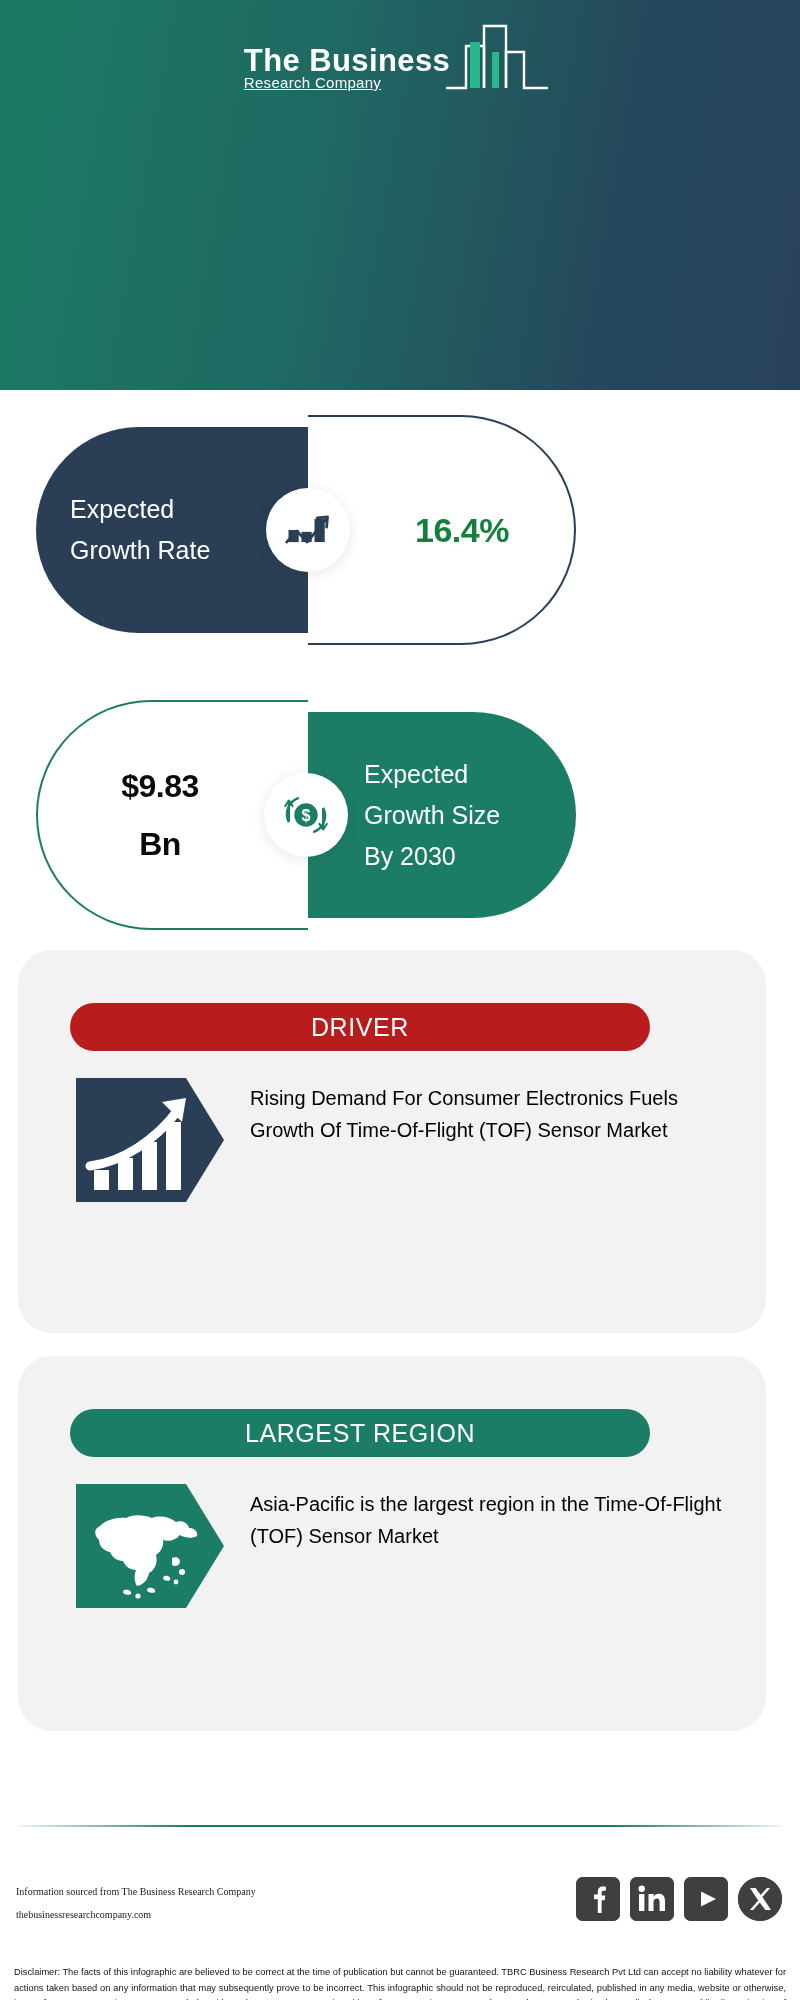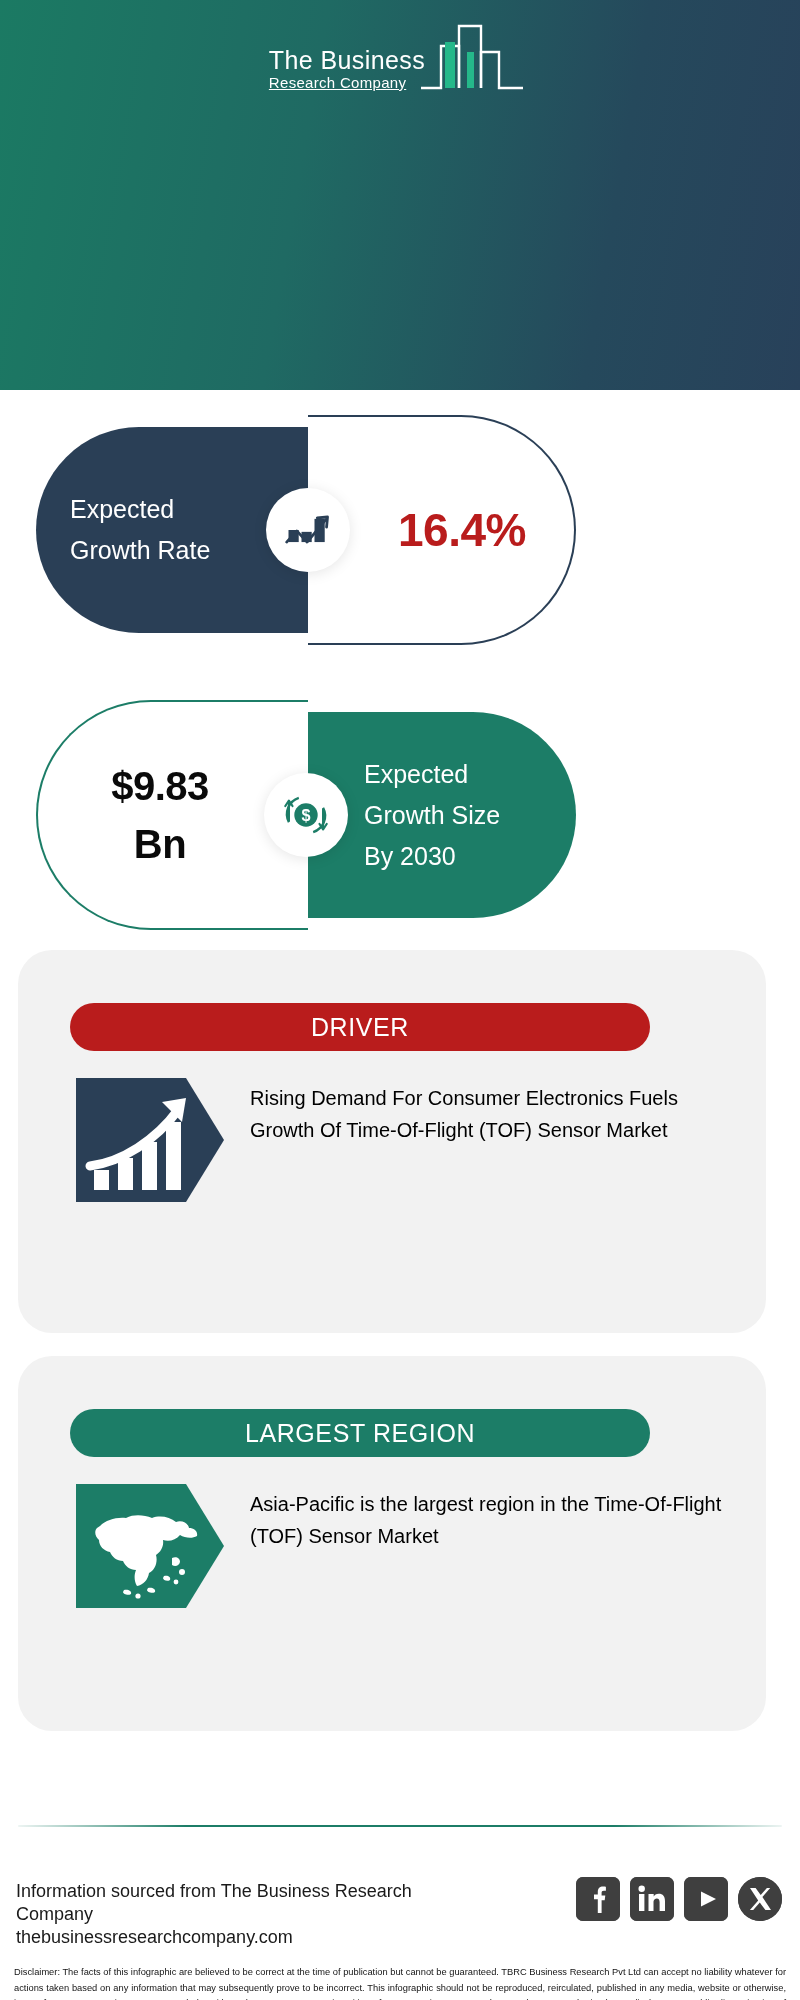--- a/index.html
+++ b/index.html
@@ -18,22 +18,22 @@
     background: linear-gradient(100deg, #1b7a63 0%, #1f6a63 38%, #25495c 75%, #28415a 100%);
     overflow: hidden;
   }
   .logo-wrap {
     position: absolute; left: 0; top: 22px; width: 800px;
     display: flex; justify-content: center; align-items: flex-end;
   }
   .logo-inner { position: relative; display: flex; align-items: flex-end; gap: 0px; }
   .logo-text { position: relative; padding-bottom: 2px; z-index: 2; }
   .logo-line1 {
-    color: #ffffff; font-size: 25px; letter-spacing: 0.4px; line-height: 27px;
-    font-family: "Liberation Sans", sans-serif; font-weight: 400; text-align: right;
+    color: #ffffff; font-size: 31px; letter-spacing: 0.4px; line-height: 27px;
+    font-family: "Liberation Sans", sans-serif; font-weight: 700; text-align: right;
     white-space: nowrap;
   }
   .logo-line2 {
     color: #ffffff; font-size: 15px; letter-spacing: 0.3px; line-height: 18px;
     font-family: "Liberation Sans", sans-serif; font-weight: 400; 
     white-space: nowrap;
     text-decoration: underline;
   }
   .logo-mark { position: relative; width: 112px; height: 72px; margin-left: -6px; }
 
@@ -58,42 +58,42 @@
   .stat1-right {
     position: absolute; left: 272px; top: 0; width: 268px; height: 230px;
     border: 2px solid #2a3f56;
     border-left: none;
     border-radius: 0 115px 115px 0;
     background: #ffffff;
     display: flex; align-items: center; justify-content: center;
     padding-left: 42px;
   }
   .stat1-value {
-    color: #b91c1c; font-size: 46px; font-weight: 700; letter-spacing: -0.5px;
+    color: #15803d; font-size: 34px; font-weight: 700; letter-spacing: -0.5px;
   }
   .circle-badge {
     position: absolute; width: 84px; height: 84px; border-radius: 50%;
     background: #ffffff; display: flex; align-items: center; justify-content: center;
     box-shadow: 0 2px 14px rgba(0,0,0,0.10);
     z-index: 5;
   }
   .stat1-badge { left: 230px; top: 73px; }
 
   
   .stat2 { position: absolute; left: 36px; top: 700px; width: 540px; height: 230px; }
   .stat2-left {
     position: absolute; left: 0; top: 0; width: 272px; height: 230px;
     border: 2px solid #1c7d67; border-right: none;
     border-radius: 115px 0 0 115px;
     background: #ffffff;
     display: flex; flex-direction: column; align-items: center; justify-content: center;
     padding-right: 26px;
   }
   .stat2-value {
-    color: #0a0a0a; font-size: 40px; font-weight: 700; line-height: 58px; letter-spacing: -0.5px;
+    color: #0a0a0a; font-size: 32px; font-weight: 700; line-height: 58px; letter-spacing: -0.5px;
   }
   .stat2-right {
     position: absolute; left: 272px; top: 12px; width: 268px; height: 206px;
     background: #1c7d67;
     border-radius: 0 103px 103px 0;
     display: flex; flex-direction: column; justify-content: center;
     padding-left: 56px; padding-right: 14px;
   }
   .stat2-right div { color: #ffffff; font-size: 25px; line-height: 41px; white-space: nowrap; }
   .stat2-badge { left: 228px; top: 73px; }
@@ -128,21 +128,21 @@
     padding-top: 4px;
   }
 
   
   .divider {
     position: absolute; left: 18px; top: 1825px; width: 764px; height: 2px;
     background: linear-gradient(90deg, rgba(28,125,103,0.08) 0%, #1c7d67 22%, #1c7d67 78%, rgba(28,125,103,0.08) 100%);
     border-radius: 2px;
   }
   .footer-info { position: absolute; left: 16px; top: 1880px; width: 470px; }
-  .footer-info div { color: #1a1a1a; font-size: 18px; line-height: 23px; }
+  .footer-info div { color: #1a1a1a; font-size: 10px; line-height: 23px; font-family: Liberation Serif, serif; }
   .socials {
     position: absolute; right: 18px; top: 1877px;
     display: flex; gap: 10px; align-items: center;
   }
   .soc {
     width: 44px; height: 44px; border-radius: 7px; background: #3f3f3f;
     display: flex; align-items: center; justify-content: center;
   }
   .soc.round { border-radius: 50%; }
   .disclaimer {

